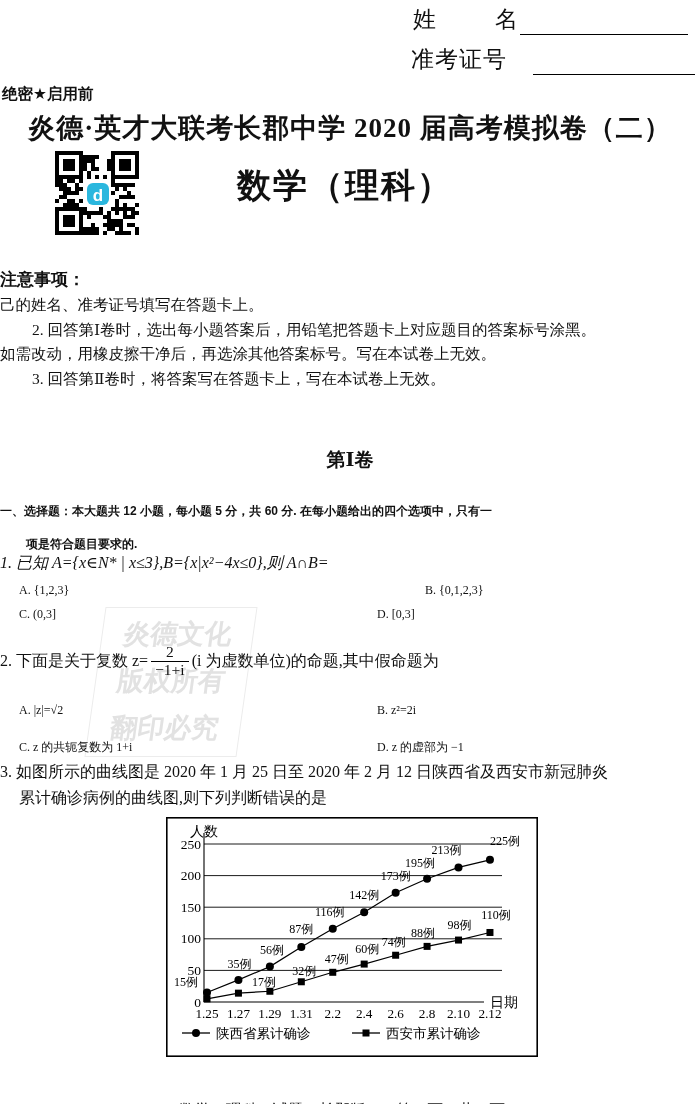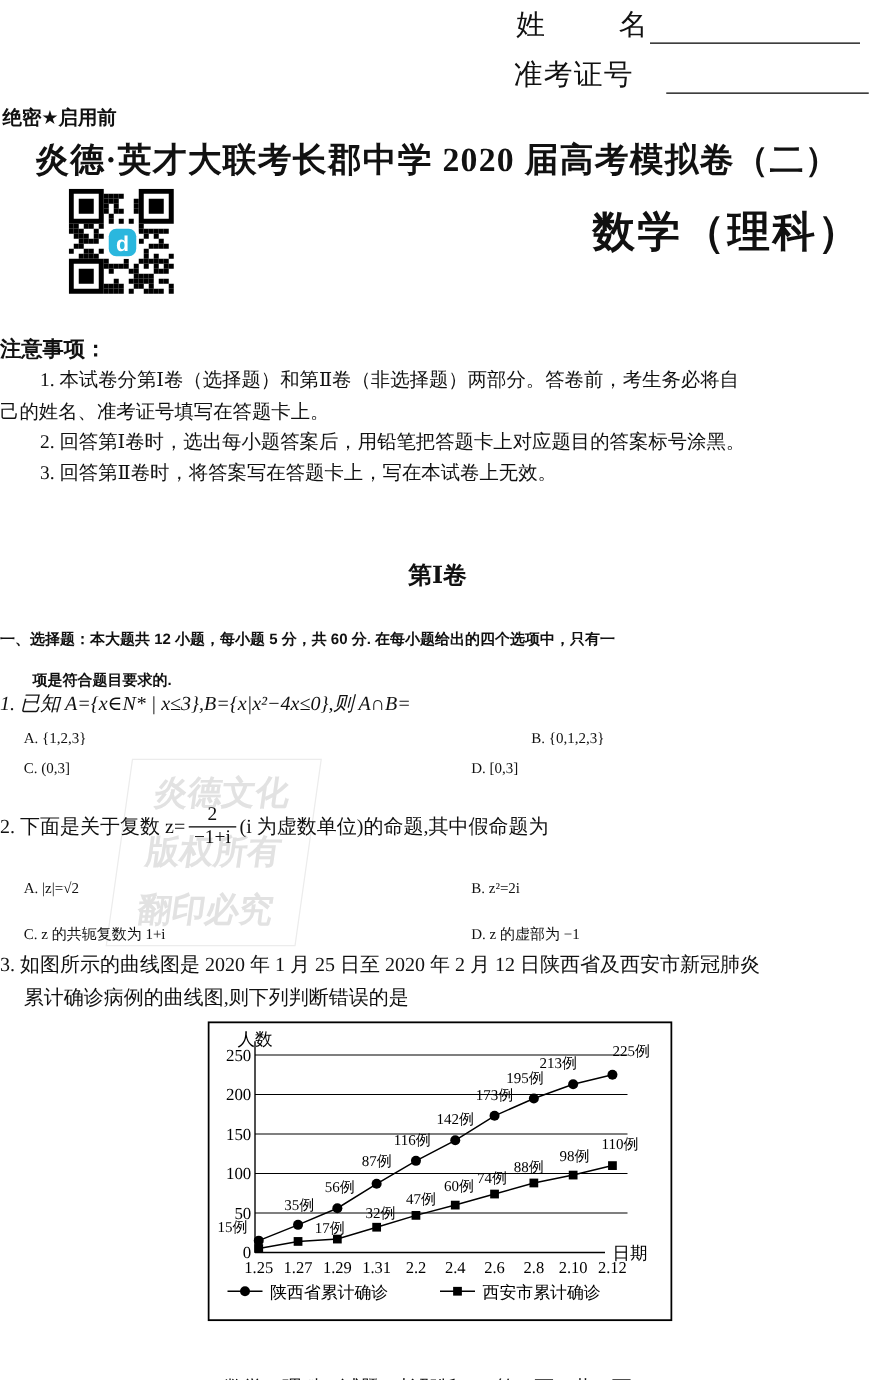--- a/index.html
+++ b/index.html
@@ -15,21 +15,21 @@
   .fld-label{display:inline-flex;justify-content:space-between;}
   #name-label{width:105px;}
   #ticket-label{width:112px;letter-spacing:1px;}
   .fld-line{border-bottom:1.6px solid #000;height:30px;}
   #name-line{width:168px;margin-left:2px;}
   #ticket-line{width:162px;margin-left:10px;}
 
   #secrecy{left:2px;top:84px;font-size:15.5px;font-weight:bold;}
   #exam-title{left:0;top:110px;width:700px;text-align:center;font-size:27px;font-weight:bold;letter-spacing:1px;}
   #qr-wrap{left:55px;top:151px;width:86px;height:86px;}
-  #subject-title{left:0;top:163px;width:690px;text-align:right;font-size:34px;font-weight:bold;letter-spacing:2px;}
+  #subject-title{left:0;top:163px;width:690px;text-align:center;font-size:34px;font-weight:bold;letter-spacing:2px;}
 
   #notice-head{left:0;top:268px;font-size:17px;font-weight:bold;}
   #notice{left:0;top:293px;width:700px;font-size:15.5px;line-height:24.6px;}
   .nline{white-space:nowrap;}
   .ind{padding-left:32px;}
 
   #volume-title{left:0;top:447px;width:700px;text-align:center;font-size:19px;font-weight:bold;}
   #instructions{left:0;top:495px;width:562px;font-size:12px;font-weight:bold;line-height:33px;}
   .ind-sm{padding-left:26px;}
 
@@ -209,23 +209,23 @@
       <rect x="8" y="64" width="12" height="12" fill="#000"></rect>
       <rect x="30" y="30" width="26" height="26" rx="7" fill="#fff"></rect>
       <rect x="32" y="32" width="22" height="22" rx="6" fill="#2ab7de"></rect>
       <text x="43" y="50" font-size="17" font-weight="bold" fill="#fff" text-anchor="middle" font-family="Liberation Sans, DejaVu Sans, sans-serif">d</text>
     </svg>
 </div>
 <div id="subject-title" class="abs sans">数学（理科）</div>
 
 <div id="notice-head" class="abs sans">注意事项：</div>
 <div id="notice" class="abs">
-  <div class="nline ind">1. 本试卷分第Ⅰ卷（选择题）和第Ⅱ卷（非选择题）两部分。答卷前，考生务必将自</div>
   <div class="nline">己的姓名、准考证号填写在答题卡上。</div>
   <div class="nline ind">2. 回答第Ⅰ卷时，选出每小题答案后，用铅笔把答题卡上对应题目的答案标号涂黑。</div>
+  <div class="nline">如需改动，用橡皮擦干净后，再选涂其他答案标号。写在本试卷上无效。</div>
   <div class="nline ind">3. 回答第Ⅱ卷时，将答案写在答题卡上，写在本试卷上无效。</div>
 </div>
 
 <div id="volume-title" class="abs">第Ⅰ卷</div>
 <div id="instructions" class="abs sans">
   <div class="nline">一、选择题：本大题共 12 小题，每小题 5 分，共 60 分. 在每小题给出的四个选项中，只有一</div>
   <div class="nline ind-sm">项是符合题目要求的.</div>
 </div>
 
 <div class="qline" style="top:553px;left:0;font-style:italic;">1. 已知 A={x∈N* | x≤3},B={x|x²−4x≤0},则 A∩B=</div>

